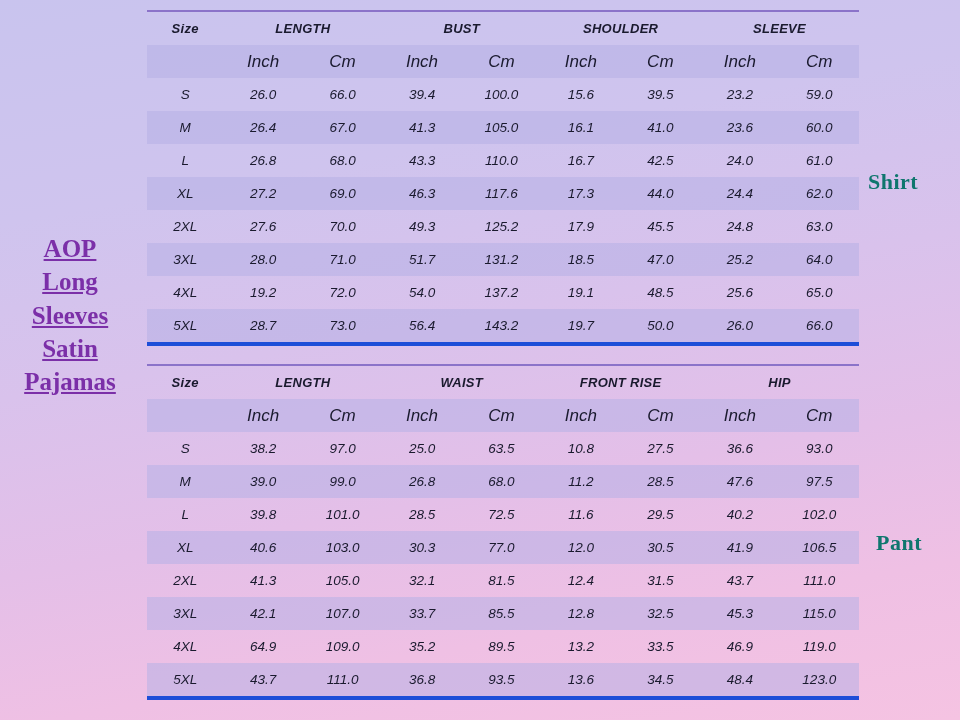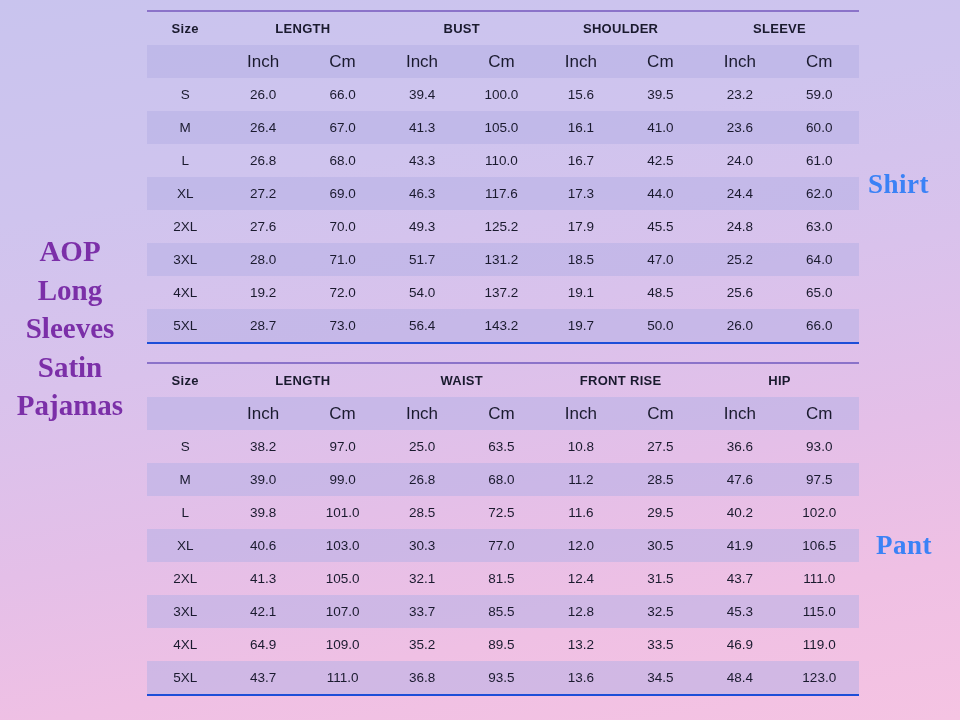--- a/index.html
+++ b/index.html
@@ -22,29 +22,30 @@
   }
   .left-label {
     position: absolute;
     left: 0;
     top: 232px;
     width: 140px;
     text-align: center;
     color: #7b2fa8;
     font-family: "Liberation Serif", serif;
     font-weight: bold;
-    font-size: 29px;
+    font-size: 25px;
     line-height: 1.33;
+    text-decoration: underline;
   }
   .side-label {
     position: absolute;
-    color: #3b82f6;
+    color: #0f766e;
     font-family: "Liberation Serif", serif;
     font-weight: bold;
-    font-size: 27px;
+    font-size: 22px;
     letter-spacing: 0.5px;
   }
   .side-label.shirt {
     left: 868px;
     top: 169px;
   }
   .side-label.pant {
     left: 876px;
     top: 518px;
     margin-top: 12px;
@@ -53,21 +54,22 @@
     position: absolute;
     left: 147px;
     top: 10px;
     width: 712px;
   }
   table.sizechart {
     border-collapse: collapse;
     width: 712px;
     table-layout: fixed;
     border-top: 2px solid #8b73c9;
-    border-bottom: 2px solid #1d4ed8;
+    border-bottom: 4px solid #1d4ed8;
+    font-style: italic;
   }
   table.sizechart td {
     font-size: 13.5px;
     color: #1a1a2e;
     text-align: center;
     height: 33px;
     padding: 0;
     font-family: "Liberation Sans", sans-serif;
   }
   table.sizechart tr.grouphead td {

